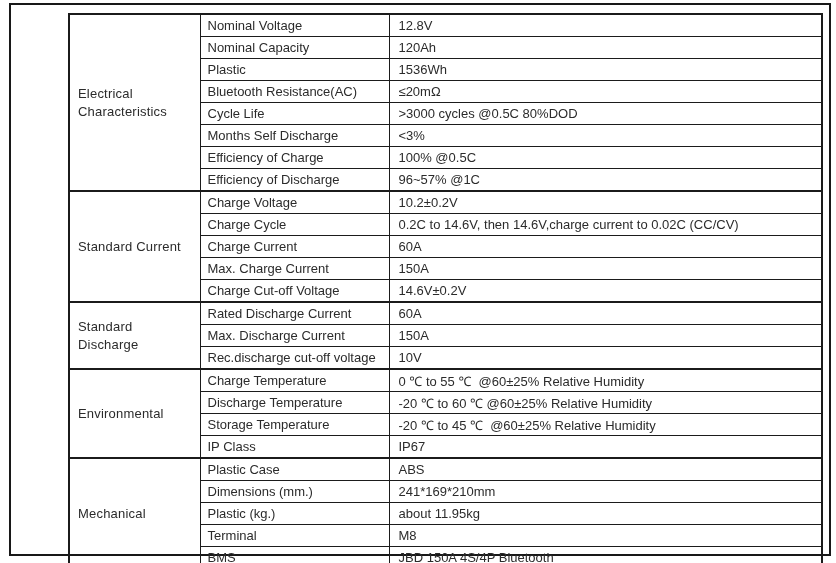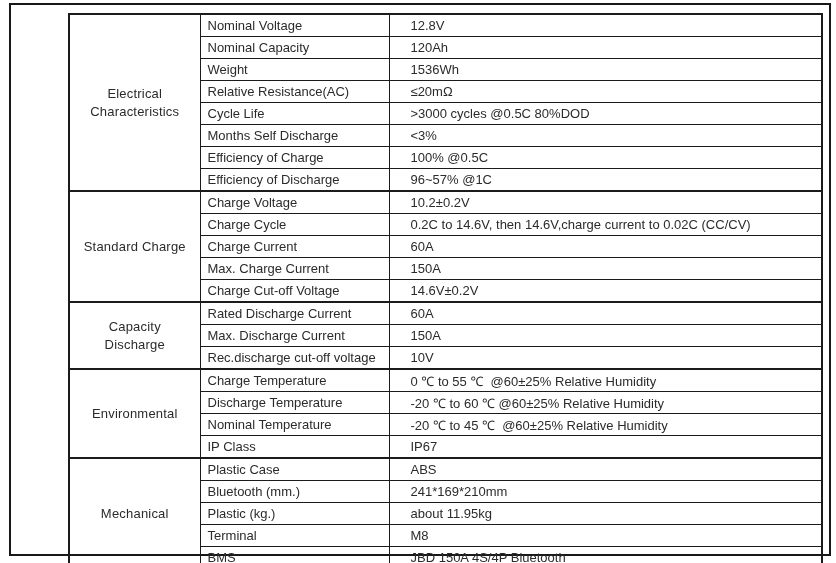--- a/index.html
+++ b/index.html
@@ -46,32 +46,31 @@
   tr.section-start > td {
     border-top: 2px solid #1b1b1b;
   }
   td {
     padding: 0;
     vertical-align: middle;
     overflow: hidden;
     height: 21px;
   }
   td.cat {
-    text-align: center;
     padding: 0 8px;
     line-height: 1.35;
     letter-spacing: 0.2px;
   }
   td.param {
     padding-left: 7px;
     white-space: nowrap;
     margin-top: 33px;
   }
   td.val {
-    padding-left: 21px;
+    padding-left: 9px;
     white-space: pre;
   }
 </style>
 </head>
 <body>
 
 <div class="page-frame">
   <div class="table-wrap">
     <table class="spec-table">
       <colgroup>
@@ -84,46 +83,46 @@
         <tr class="section-start">
           <td class="cat" rowspan="8">Electrical Characteristics</td>
           <td class="param">Nominal Voltage</td>
           <td class="val">12.8V</td>
         </tr>
         <tr>
           <td class="param">Nominal Capacity</td>
           <td class="val">120Ah</td>
         </tr>
         <tr>
-          <td class="param">Weight</td>
+          <td class="param">Plastic</td>
           <td class="val">1536Wh</td>
         </tr>
         <tr>
-          <td class="param">Relative Resistance(AC)</td>
+          <td class="param">Bluetooth Resistance(AC)</td>
           <td class="val">≤20mΩ</td>
         </tr>
         <tr>
           <td class="param">Cycle Life</td>
           <td class="val">&gt;3000 cycles @0.5C 80%DOD</td>
         </tr>
         <tr>
           <td class="param">Months Self Discharge</td>
           <td class="val">&lt;3%</td>
         </tr>
         <tr>
           <td class="param">Efficiency of Charge</td>
           <td class="val">100% @0.5C</td>
         </tr>
         <tr>
           <td class="param">Efficiency of Discharge</td>
           <td class="val">96~57% @1C</td>
         </tr>
 
         <tr class="section-start">
-          <td class="cat" rowspan="5">Standard Charge</td>
+          <td class="cat" rowspan="5">Standard Current</td>
           <td class="param">Charge Voltage</td>
           <td class="val">10.2±0.2V</td>
         </tr>
         <tr>
           <td class="param">Charge Cycle</td>
           <td class="val">0.2C to 14.6V, then 14.6V,charge current to 0.02C (CC/CV)</td>
         </tr>
         <tr>
           <td class="param">Charge Current</td>
           <td class="val">60A</td>
@@ -131,21 +130,21 @@
         <tr>
           <td class="param">Max. Charge Current</td>
           <td class="val">150A</td>
         </tr>
         <tr>
           <td class="param">Charge Cut-off Voltage</td>
           <td class="val">14.6V±0.2V</td>
         </tr>
 
         <tr class="section-start">
-          <td class="cat" rowspan="3">Capacity Discharge</td>
+          <td class="cat" rowspan="3">Standard Discharge</td>
           <td class="param">Rated Discharge Current</td>
           <td class="val">60A</td>
         </tr>
         <tr>
           <td class="param">Max. Discharge Current</td>
           <td class="val">150A</td>
         </tr>
         <tr>
           <td class="param">Rec.discharge cut-off voltage</td>
           <td class="val">10V</td>
@@ -154,35 +153,35 @@
         <tr class="section-start">
           <td class="cat" rowspan="4">Environmental</td>
           <td class="param">Charge Temperature</td>
           <td class="val">0 ℃ to 55 ℃  @60±25% Relative Humidity</td>
         </tr>
         <tr>
           <td class="param">Discharge Temperature</td>
           <td class="val">-20 ℃ to 60 ℃ @60±25% Relative Humidity</td>
         </tr>
         <tr>
-          <td class="param">Nominal Temperature</td>
+          <td class="param">Storage Temperature</td>
           <td class="val">-20 ℃ to 45 ℃  @60±25% Relative Humidity</td>
         </tr>
         <tr>
           <td class="param">IP Class</td>
           <td class="val">IP67</td>
         </tr>
 
         <tr class="section-start">
           <td class="cat" rowspan="5">Mechanical</td>
           <td class="param">Plastic Case</td>
           <td class="val">ABS</td>
         </tr>
         <tr>
-          <td class="param">Bluetooth (mm.)</td>
+          <td class="param">Dimensions (mm.)</td>
           <td class="val">241*169*210mm</td>
         </tr>
         <tr>
           <td class="param">Plastic (kg.)</td>
           <td class="val">about 11.95kg</td>
         </tr>
         <tr>
           <td class="param">Terminal</td>
           <td class="val">M8</td>
         </tr>

